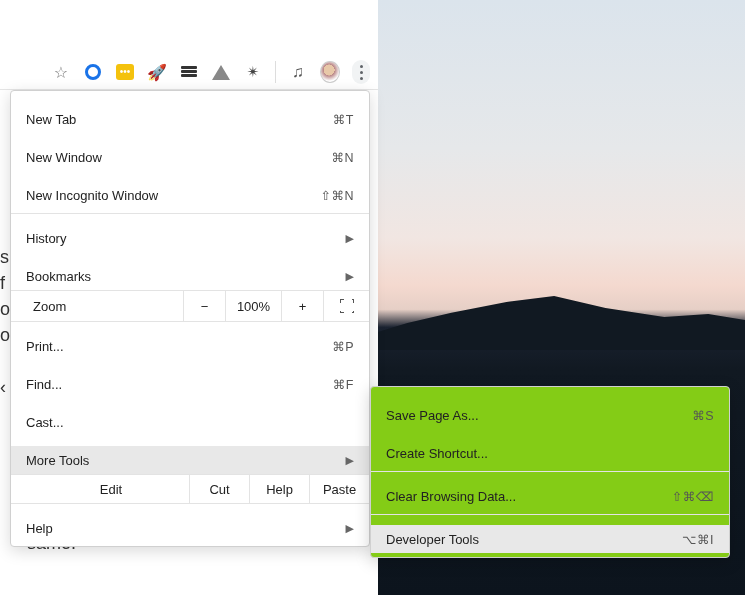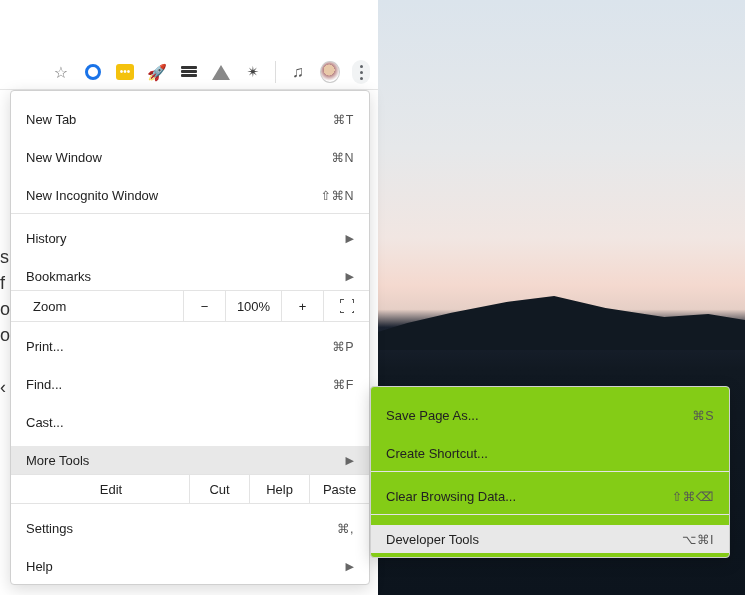--- a/index.html
+++ b/index.html
@@ -258,24 +258,20 @@
   </div>
 
   <div class="edit-row">
     <div class="edit-label">Edit</div>
     <div class="edit-cell">Cut</div>
     <div class="edit-cell">Help</div>
     <div class="edit-cell">Paste</div>
   </div>
 
   <div class="menu-row">
-    <span>Settings</span>
-    <span class="shortcut">⌘,</span>
-  </div>
-  <div class="menu-row">
     <span>Help</span>
     <span class="arrow">▶</span>
   </div>
 </div>
 
 <div class="submenu">
   <div class="menu-row">
     <span>Save Page As...</span>
     <span class="shortcut">⌘S</span>
   </div>

